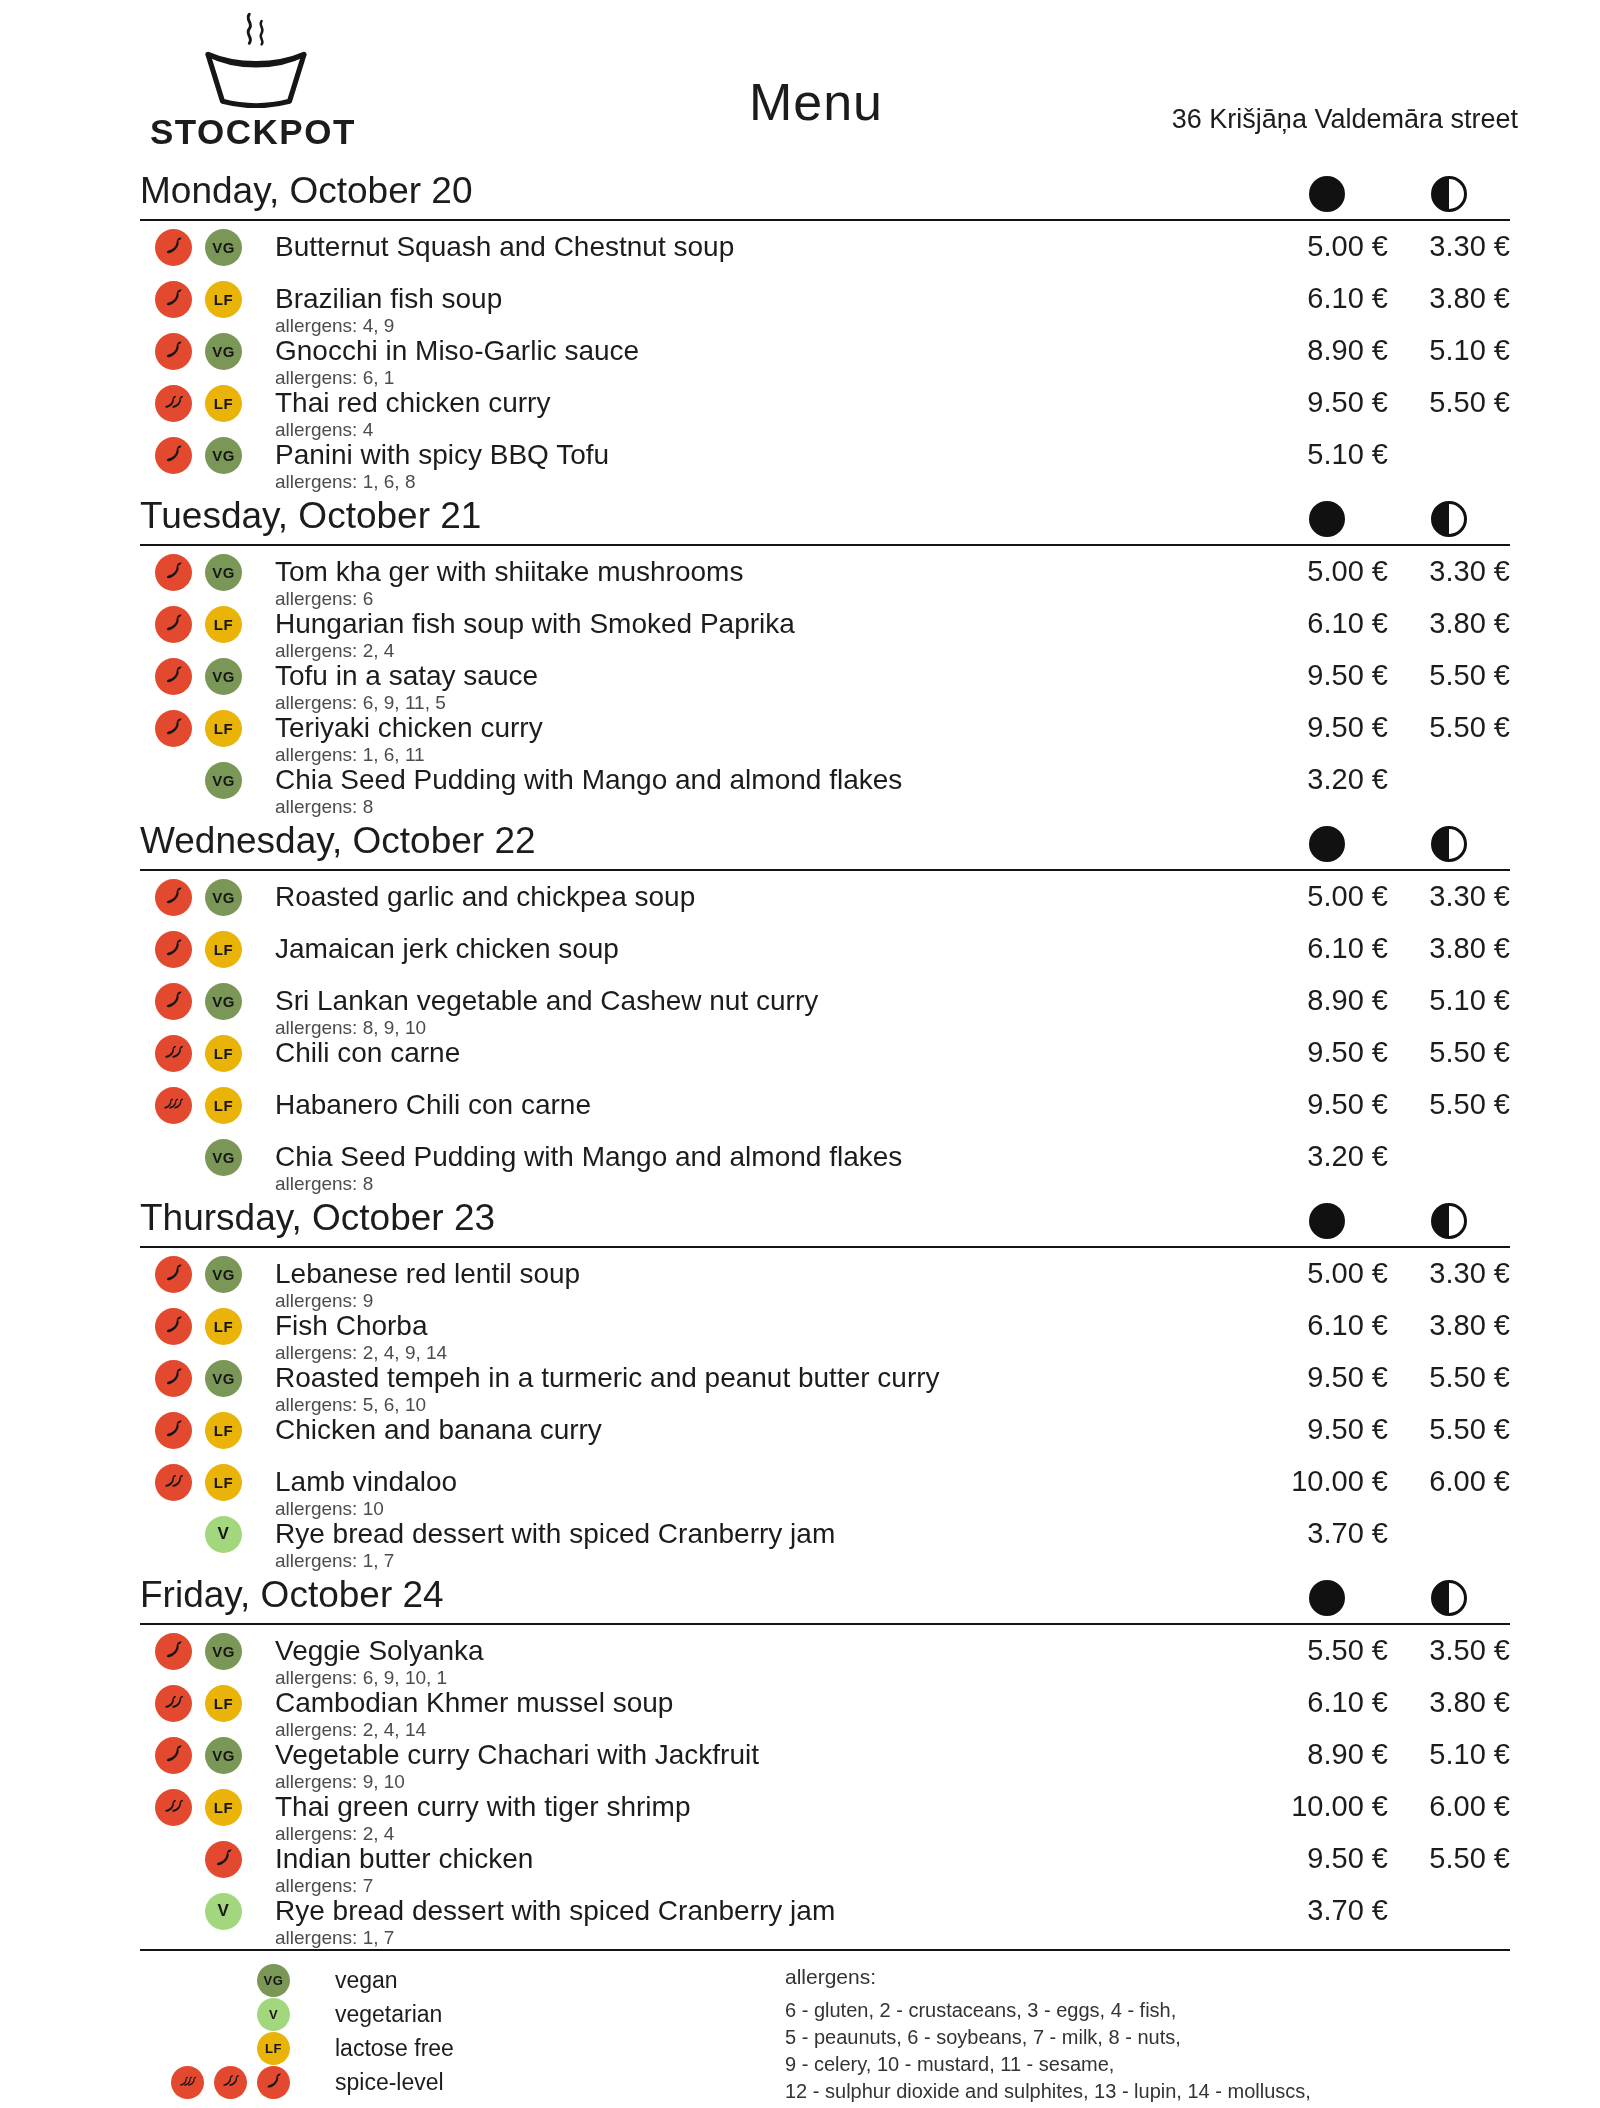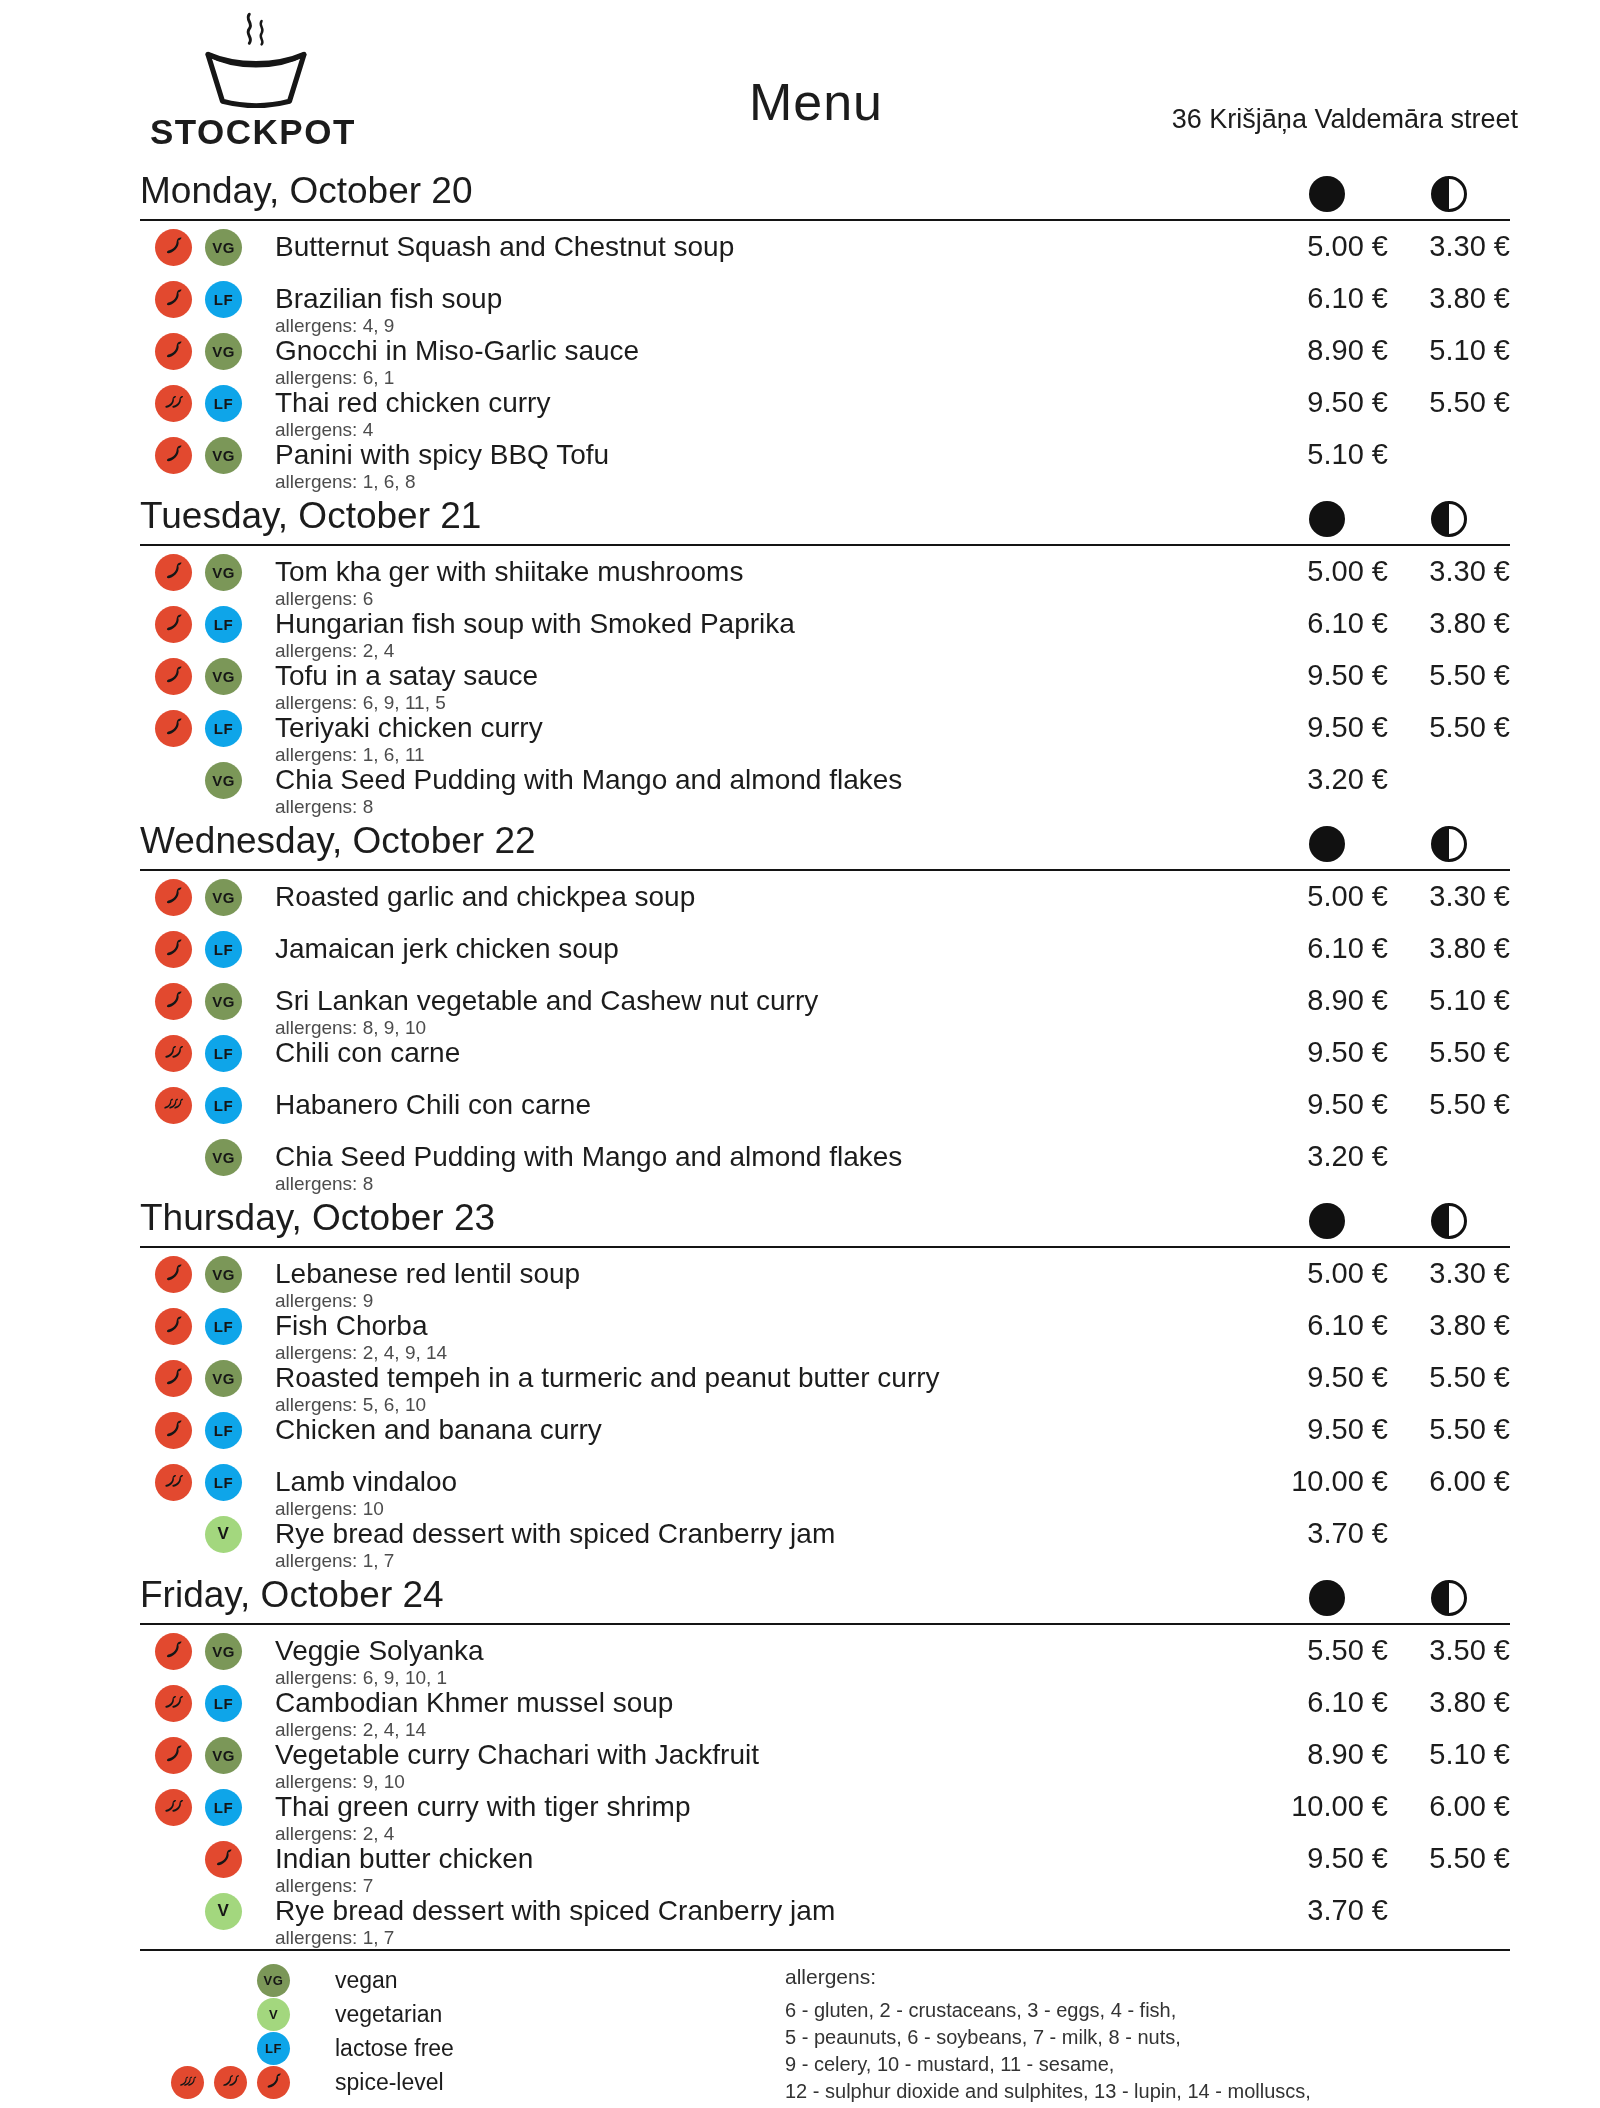--- a/index.html
+++ b/index.html
@@ -30,21 +30,21 @@
                  background:linear-gradient(to right,#111 0 50%,#fff 50% 100%); margin-bottom:2px; }
 
   .items { padding:8px 0 4px 0; }
   .item-row { display:flex; align-items:flex-start; height:52px; }
   .badge-area { width:102px; height:36px; display:flex; justify-content:flex-end; align-items:center; gap:13px; }
   .badge { width:37px; height:37px; border-radius:50%; flex:none;
            display:flex; align-items:center; justify-content:center;
            font-weight:bold; font-size:15px; letter-spacing:.5px; color:#161616;text-align:center; }
   .badge.spice { background:#e2492f; }
   .badge.vg    { background:#7b9758; }
-  .badge.lf    { background:#0ea5e9; }
+  .badge.lf    { background:#eab308; }
   .badge.v     { background:#a3d77e; font-size:17px; }
   .badge .chili { display:block; }
   .badge .chili + .chili { margin-left:-6px; }
 
   .item-text { flex:1; min-width:0; margin-left:33px; }
   .item-name { font-size:28px; line-height:35px; }
   .item-allergens { font-size:19px; line-height:20px; color:#4c4c4c; }
   .price { width:122px; text-align:right; font-size:29px; line-height:35px; white-space:nowrap; }
 
   

